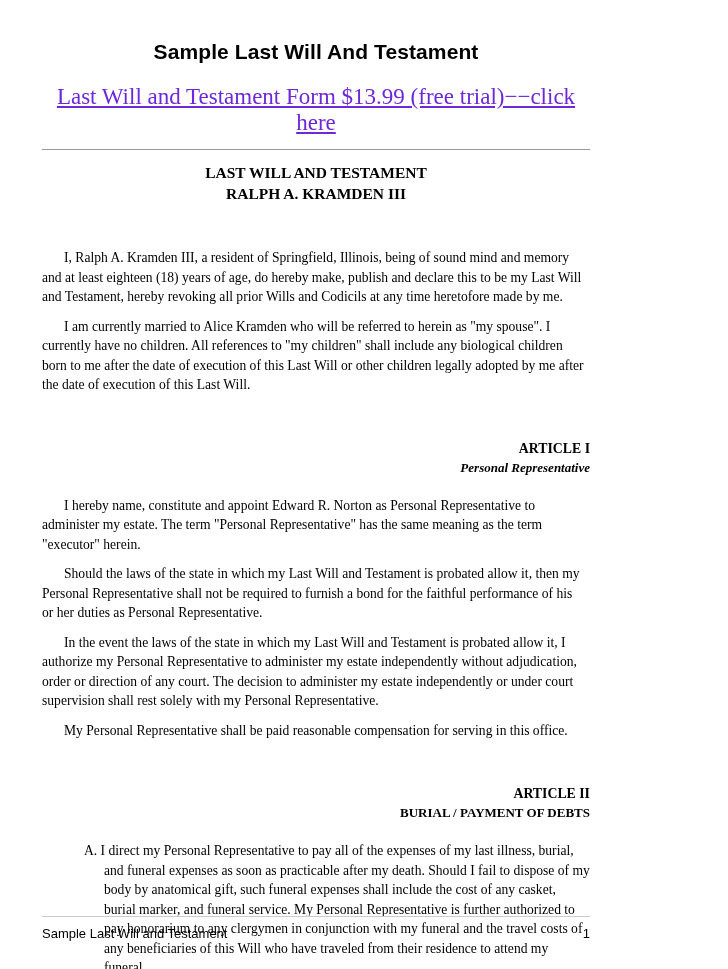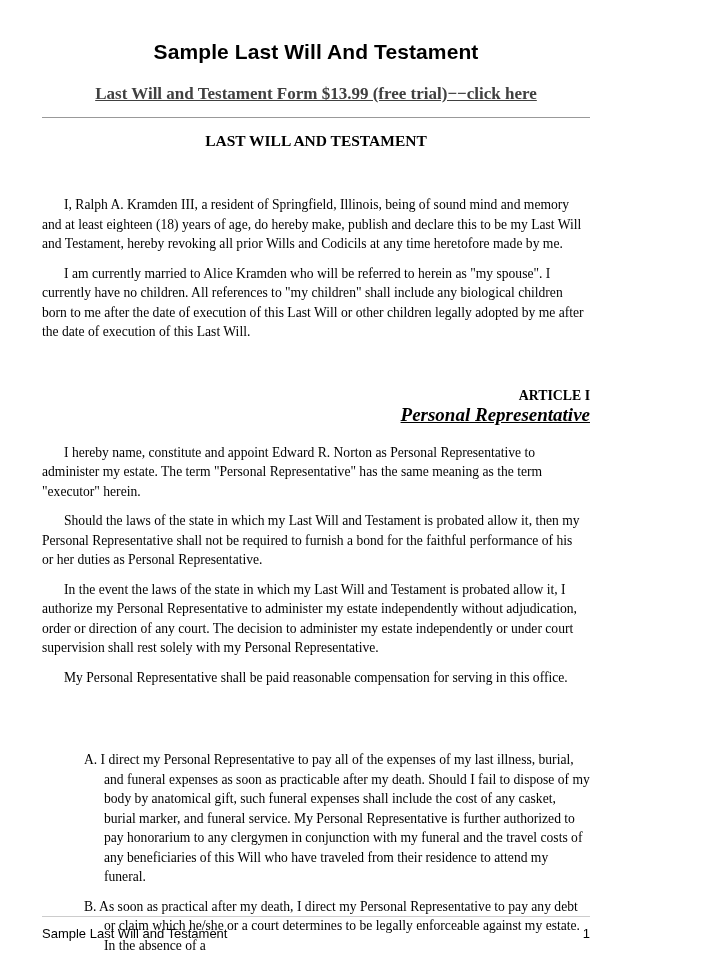--- a/index.html
+++ b/index.html
@@ -29,23 +29,23 @@
     font-weight: bold;
     margin: 12px 0 0 0;
     letter-spacing: 0.1px;
   }
   .promo-wrap {
     text-align: center;
     margin-top: 20px;
   }
   .promo-link {
     font-family: "Liberation Serif", serif;
-    font-size: 17px;
-    font-weight: bold;
-    color: #404040;
+    font-size: 23px;
+    font-weight: normal;
+    color: #6d28d9;
     text-decoration: underline;
     cursor: pointer;
   }
   .divider {
     border: 0;
     border-top: 1px solid #999999;
     margin: 13px 0 0 0;
     width: 100%;
   }
   .heading-block {
@@ -78,24 +78,23 @@
   }
   .article-title {
     font-weight: bold;
     font-size: 13.8px;
     line-height: 19px;
     font-family: "Liberation Serif", serif;
   }
   .article-sub {
     font-weight: bold;
     font-style: italic;
-    font-size: 19px;
+    font-size: 13px;
     line-height: 19px;
     font-family: "Liberation Serif", serif;
-    text-decoration: underline;
   }
   .article-sub.upper {
     font-style: normal;
   }
   .list-item {
     display: block;
     margin: 0 0 0 42px;
     text-indent: -20px;
     padding-left: 20px;
     font-size: 13.6px;
@@ -130,20 +129,21 @@
   <h1 class="doc-title">Sample Last Will And Testament</h1>
 
   <div class="promo-wrap">
     <a class="promo-link">Last Will and Testament Form $13.99 (free trial)−−click here</a>
   </div>
 
   <hr class="divider">
 
   <div class="heading-block">
     <div class="heading-line">LAST WILL AND TESTAMENT</div>
+    <div class="heading-line">RALPH A. KRAMDEN III</div>
   </div>
 
   <div class="gap-lg"></div>
 
   <div class="body-block">
     <p class="para">I, Ralph A. Kramden III, a resident of Springfield, Illinois, being of sound mind and memory and at least eighteen (18) years of age, do hereby make, publish and declare this to be my Last Will and Testament, hereby revoking all prior Wills and Codicils at any time heretofore made by me.</p>
     <div class="gap-sm"></div>
     <p class="para">I am currently married to Alice Kramden who will be referred to herein as "my spouse". I currently have no children. All references to "my children" shall include any biological children born to me after the date of execution of this Last Will or other children legally adopted by me after the date of execution of this Last Will.</p>
   </div>
 
@@ -161,20 +161,24 @@
     <div class="gap-sm"></div>
     <p class="para">Should the laws of the state in which my Last Will and Testament is probated allow it, then my Personal Representative shall not be required to furnish a bond for the faithful performance of his or her duties as Personal Representative.</p>
     <div class="gap-sm"></div>
     <p class="para">In the event the laws of the state in which my Last Will and Testament is probated allow it, I authorize my Personal Representative to administer my estate independently without adjudication, order or direction of any court. The decision to administer my estate independently or under court supervision shall rest solely with my Personal Representative.</p>
     <div class="gap-sm"></div>
     <p class="para">My Personal Representative shall be paid reasonable compensation for serving in this office.</p>
   </div>
 
   <div class="gap-lg"></div>
 
+  <div class="article-block">
+    <div class="article-title">ARTICLE II</div>
+    <div class="article-sub upper">BURIAL / PAYMENT OF DEBTS</div>
+  </div>
 
   <div class="gap-md"></div>
 
   <div class="body-block">
     <span class="list-item">A. I direct my Personal Representative to pay all of the expenses of my last illness, burial, and funeral expenses as soon as practicable after my death. Should I fail to dispose of my body by anatomical gift, such funeral expenses shall include the cost of any casket, burial marker, and funeral service. My Personal Representative is further authorized to pay honorarium to any clergymen in conjunction with my funeral and the travel costs of any beneficiaries of this Will who have traveled from their residence to attend my funeral.</span>
     <div class="gap-sm"></div>
     <span class="list-item">B. As soon as practical after my death, I direct my Personal Representative to pay any debt or claim which he/she or a court determines to be legally enforceable against my estate. In the absence of a</span>
   </div>
 
   <div class="footer-rule"></div>

